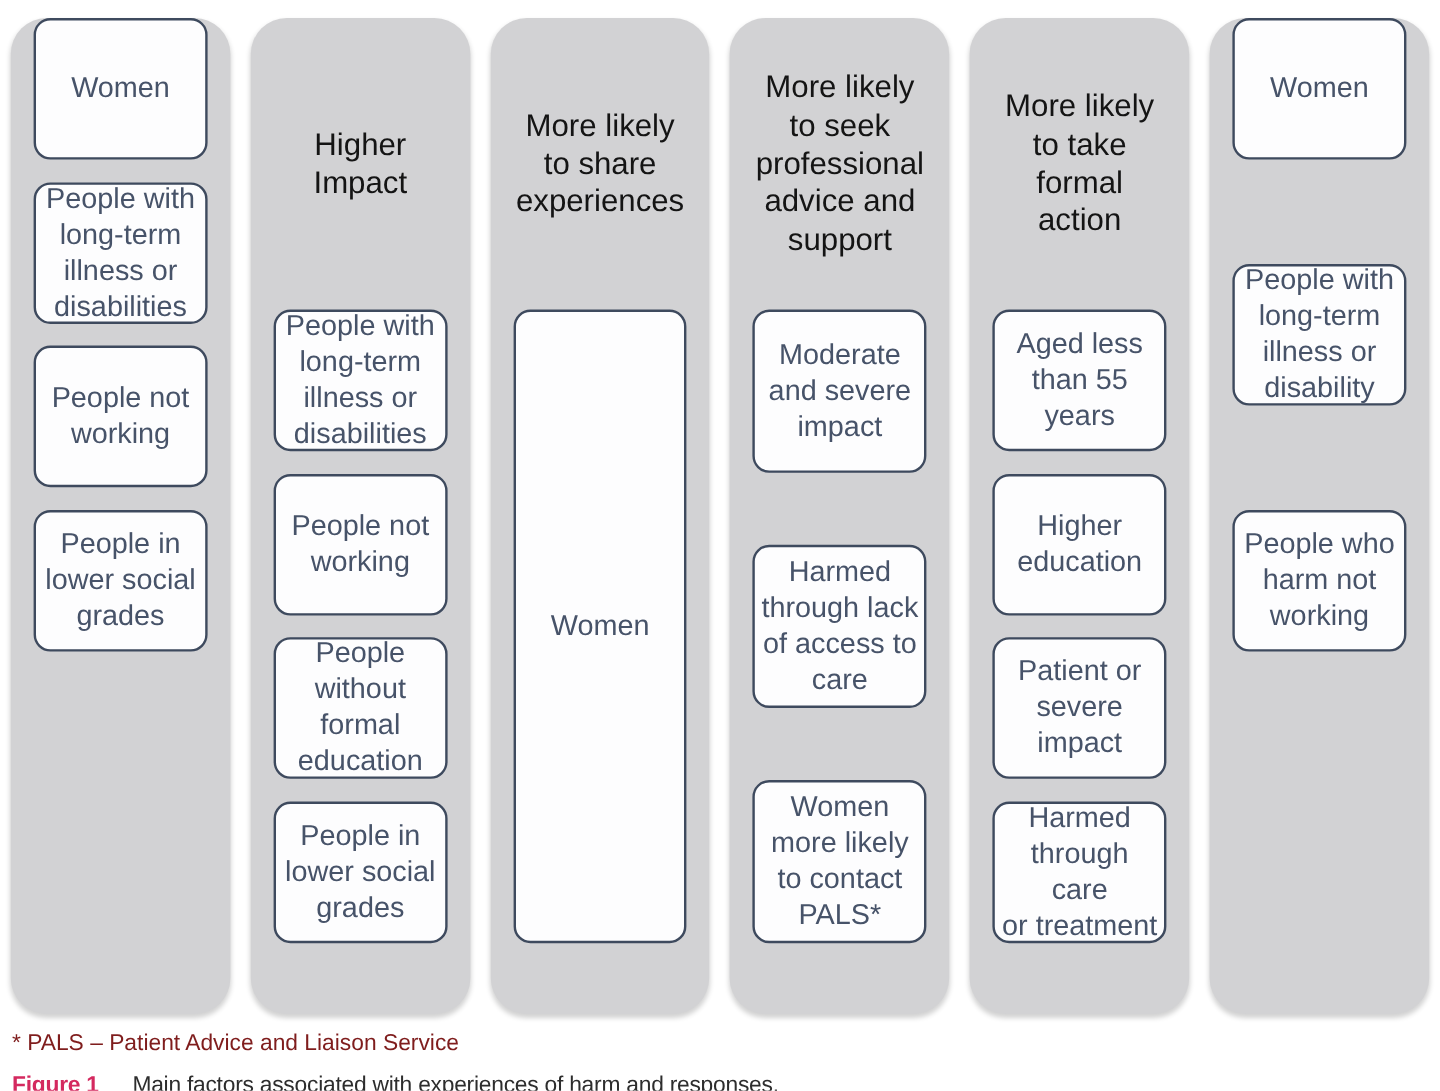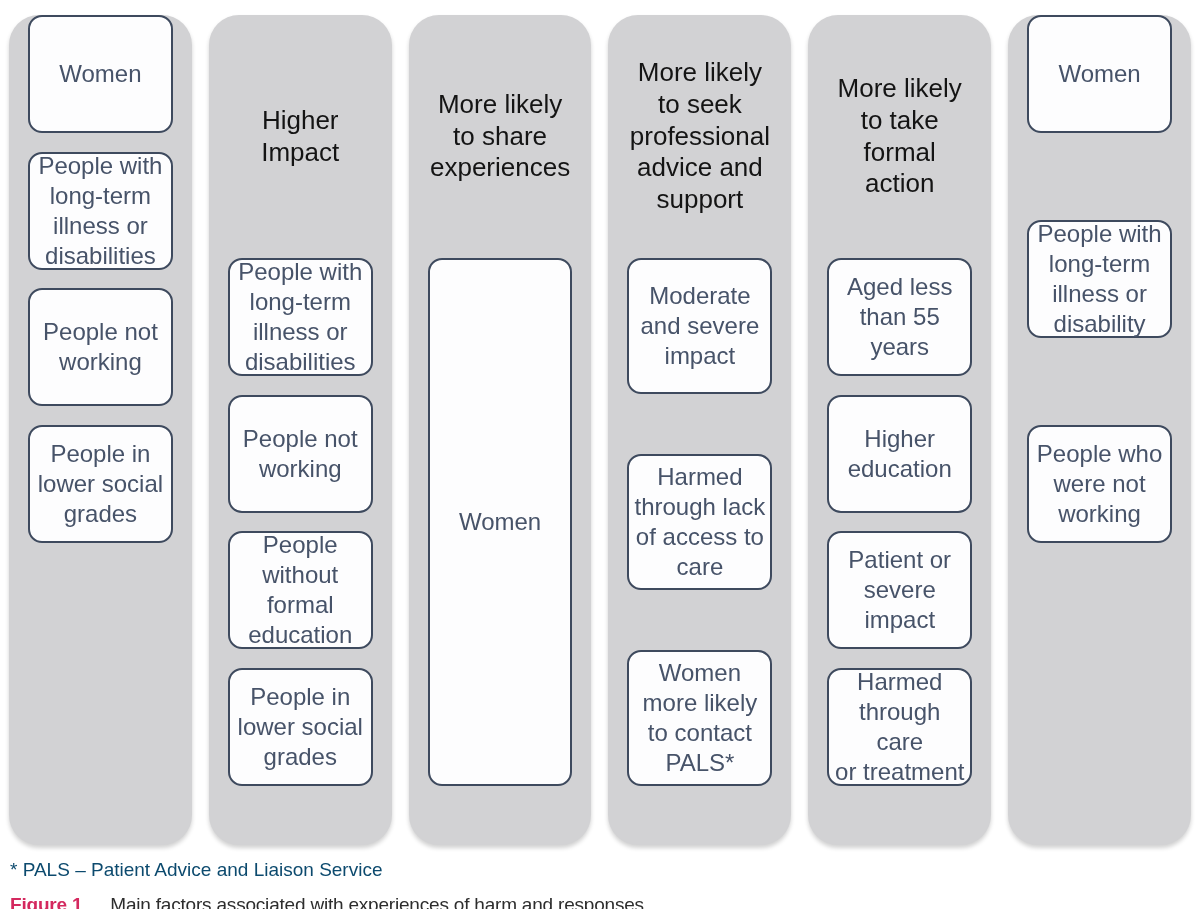--- a/index.html
+++ b/index.html
@@ -66,21 +66,21 @@
     box-sizing: border-box;
     height: 118px;
     padding: 2px 4px;
     white-space: pre-line;
   }
   .box.med  { height: 136px; }
   .box.tall { height: 528px; }
   .footnote {
     margin: 14px 0 0 10px;
     font-size: 19px;
-    color: #0c4a6e;
+    color: #7f1d1d;
   }
   .caption {
     margin: 13px 0 0 10px;
     font-size: 19px;
     color: #2d2d2d;
     letter-spacing: -0.2px;
   }
   .caption-label {
     color: #d4295f;
     font-weight: bold;
@@ -178,21 +178,21 @@
     </section>
 
     <section class="column">
       <div class="boxes">
         <div class="box">Women</div>
         <div class="box">People with
 long-term
 illness or
 disability</div>
         <div class="box">People who
-were not
+harm not
 working</div>
       </div>
     </section>
 
   </div>
 
   <div class="footnote">* PALS – Patient Advice and Liaison Service</div>
 
   <div class="caption">
     <span class="caption-label">Figure 1</span><span class="caption-text">Main factors associated with experiences of harm and responses.</span>

